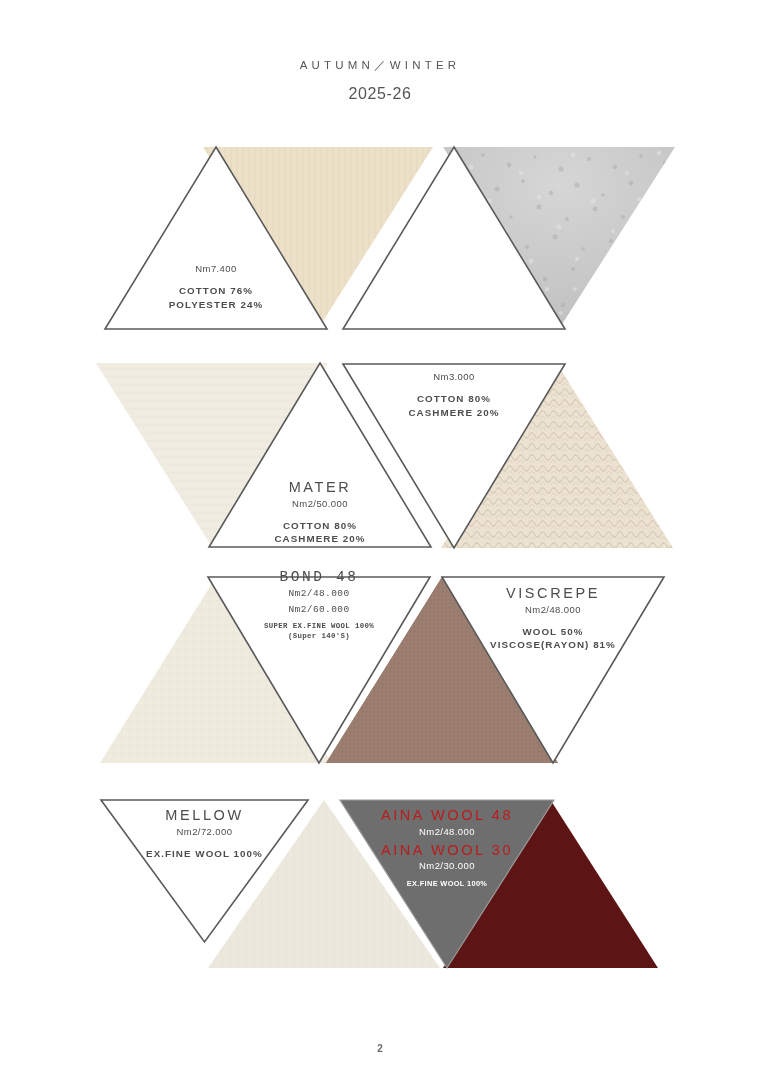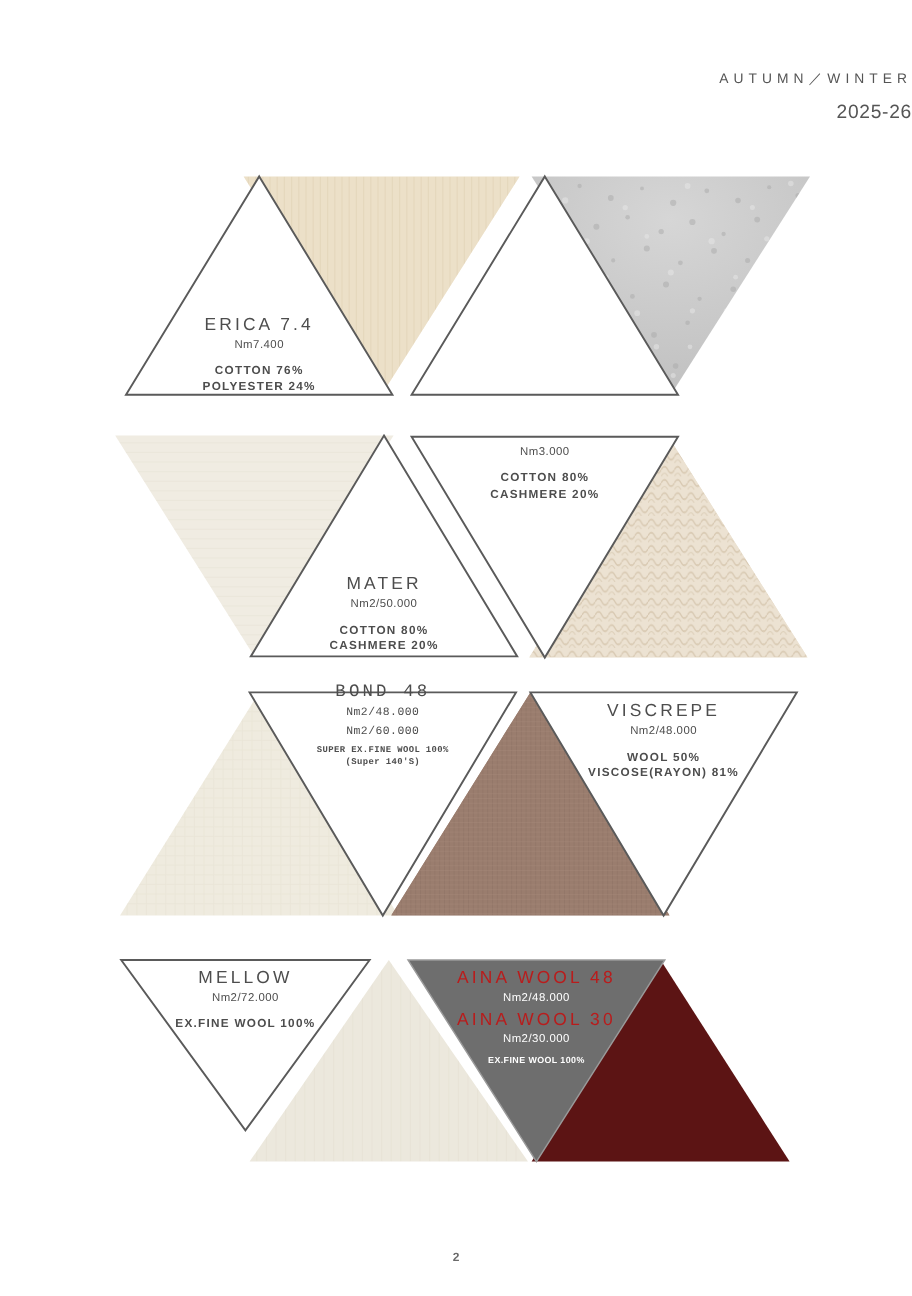--- a/index.html
+++ b/index.html
@@ -15,21 +15,21 @@
     font-family: "Liberation Sans", sans-serif;
     color: #4a4a4a;
   }
 
   
   .header {
     position: absolute;
     top: 58px;
     left: 0;
     width: 760px;
-    text-align: right;
+    text-align: center;
   }
   .header-season {
     font-size: 11.5px;
     letter-spacing: 4.2px;
     color: #555;
     white-space: nowrap;
   }
   .header-years {
     font-size: 16px;
     letter-spacing: 0.6px;
@@ -172,21 +172,20 @@
       </g>
     </svg>
   </div>
 
   <div class="tri" style="left:105px; top:147px;">
     <svg width="222" height="182" viewBox="0 0 222 182">
       <polygon points="111,0 222,182 0,182" fill="#ffffff" stroke="#5a5a5a" stroke-width="1.6"></polygon>
     </svg>
   </div>
   <div class="label" style="left:105px; top:262px; width:222px;">
-    <div class="nm-name">ERICA 7.4</div>
     <div class="nm-count">Nm7.400</div>
     <div class="gap-sm"></div>
     <div class="nm-comp">COTTON 76%</div>
     <div class="nm-comp">POLYESTER 24%</div>
   </div>
 
   <div class="tri" style="left:443px; top:147px;">
     <svg width="232" height="182" viewBox="0 0 232 182">
       <defs>
         <clipPath id="clipB">

